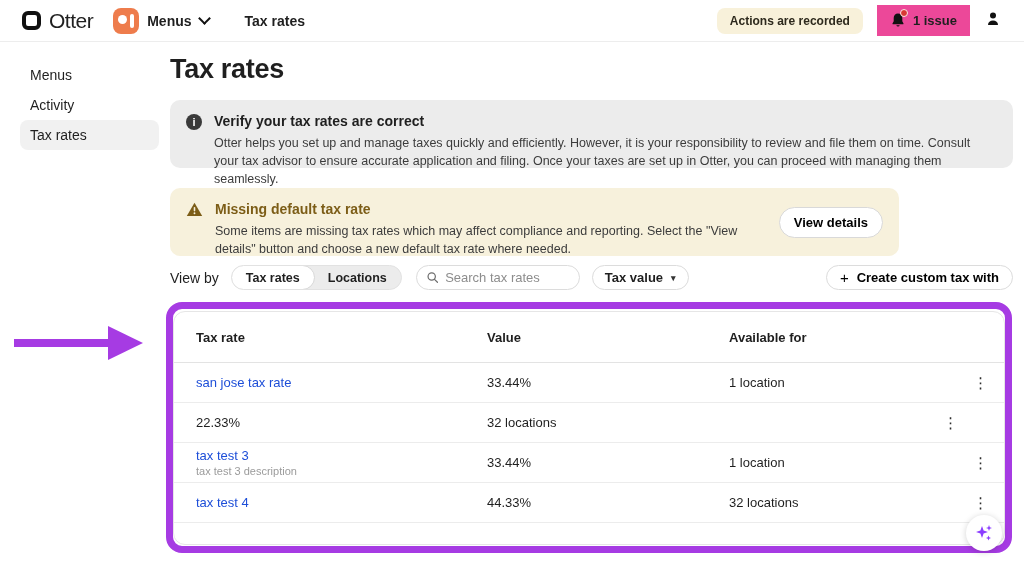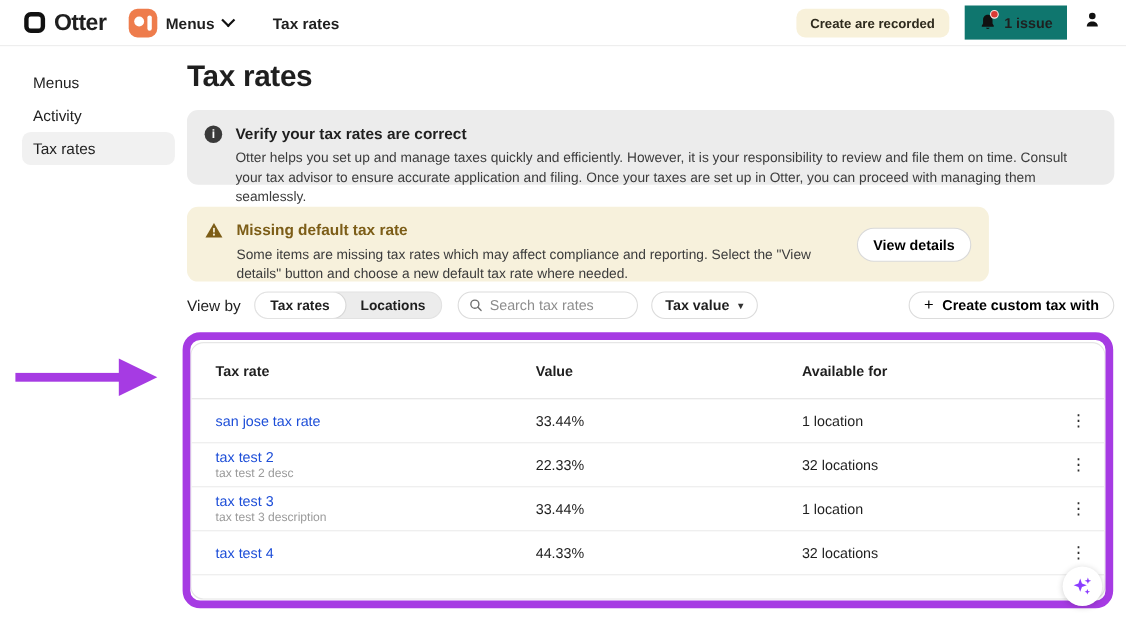--- a/index.html
+++ b/index.html
@@ -3,31 +3,31 @@
 <meta charset="utf-8">
 <style>
   * { margin:0; padding:0; box-sizing:border-box; }
   html,body { width:1024px; height:577px; font-family:"Liberation Sans", sans-serif; background:#fff; color:#1f1f1f; }
   .stage { position:relative; width:1024px; height:577px; overflow:hidden; background:#fff; }
 
   
   .topbar { position:absolute; left:0; top:0; width:1024px; height:42px; background:#fff; border-bottom:1px solid #ededed; display:flex; align-items:center; }
   .brand { display:flex; align-items:center; gap:8px; margin-left:22px; }
   .otter-glyph { width:19px; height:19px; border:4px solid #111; border-radius:6px; }
-  .brand-name { font-size:21px; font-weight:700; letter-spacing:-0.5px; }
+  .brand-name { font-size:21px; font-weight:400; letter-spacing:-0.5px; }
   .appchip { display:flex; align-items:center; gap:8px; margin-left:20px; cursor:pointer; }
   .menus-icon { width:26px; height:26px; background:#ee7c4c; border-radius:8px; position:relative; }
   .menus-icon .dot { position:absolute; left:5px; top:7px; width:9px; height:9px; background:#fff; border-radius:50%; }
   .menus-icon .bar { position:absolute; right:5px; top:6px; width:4px; height:14px; background:#fff; border-radius:2px; }
   .appchip-label { font-size:14px; font-weight:700; }
   .chev { width:9px; height:9px; border-right:2px solid #111; border-bottom:2px solid #111; transform:rotate(45deg); margin-top:-4px; }
   .crumb { margin-left:36px; font-size:14px; font-weight:700; }
   .topbar-right { margin-left:auto; display:flex; align-items:center; gap:14px; margin-right:22px; }
   .recorded-badge { background:#f8f1da; color:#2e2a1d; font-size:12px; font-weight:700; padding:6px 13px; border-radius:8px; }
-  .issue-pill { display:flex; align-items:center; gap:7px; background:#0f766e; border-radius:0; padding:7px 13px; font-size:13px; font-weight:700; cursor:pointer; }
+  .issue-pill { display:flex; align-items:center; gap:7px; background:#ec4899; border-radius:0; padding:7px 13px; font-size:13px; font-weight:700; cursor:pointer; }
   .bell-wrap { position:relative; width:16px; height:17px; }
   .bell-wrap .reddot { position:absolute; right:-2px; top:-3px; width:8px; height:8px; background:#d93a35; border-radius:50%; border:1.5px solid #fbe8e5; }
 
   
   .sidebar { position:absolute; left:20px; top:60px; width:139px; }
   .side-item { height:30px; display:flex; align-items:center; padding-left:10px; font-size:14px; border-radius:8px; cursor:pointer; margin-bottom:0; }
   .side-item.active { background:#f1f1f1; font-weight:400; }
 
   
   .main { position:absolute; left:170px; top:54px; width:843px; }
@@ -90,21 +90,21 @@
     <div class="appchip">
       <span class="menus-icon">
           <span class="dot"></span>
           <span class="bar"></span>
         </span>
       <span class="appchip-label">Menus</span>
       <span class="chev"></span>
     </div>
     <div class="crumb">Tax rates</div>
     <div class="topbar-right">
-      <span class="recorded-badge">Create are recorded</span>
+      <span class="recorded-badge">Actions are recorded</span>
       <div class="issue-pill">
         <span class="bell-wrap">
           <svg width="16" height="17" viewBox="0 0 16 17">
               <path fill="#111" d="M8 1.5c-2.6 0-4.3 2-4.3 4.6v3.2L2.5 11.4c-.2.4.1.9.6.9h9.8c.5 0 .8-.5.6-.9l-1.2-2.1V6.1C12.3 3.5 10.6 1.5 8 1.5z"></path>
               <path fill="#111" d="M6.3 13.2a1.8 1.8 0 0 0 3.4 0z"></path>
             </svg>
           <span class="reddot"></span>
         </span>
         <span>1 issue</span>
       </div>
@@ -185,24 +185,20 @@
       <div class="cell-name">
         <span class="nm">san jose tax rate</span>
 
       </div>
       <span>33.44%</span>
       <span>1 location</span>
       <span class="kebab">⋮</span>
     </div>
 
     <div class="trow body">
-      <div class="cell-name">
-        <span class="nm">tax test 2</span>
-        <span class="desc">tax test 2 desc</span>
-      </div>
       <span>22.33%</span>
       <span>32 locations</span>
       <span class="kebab">⋮</span>
     </div>
 
     <div class="trow body">
       <div class="cell-name">
         <span class="nm">tax test 3</span>
         <span class="desc">tax test 3 description</span>
       </div>

